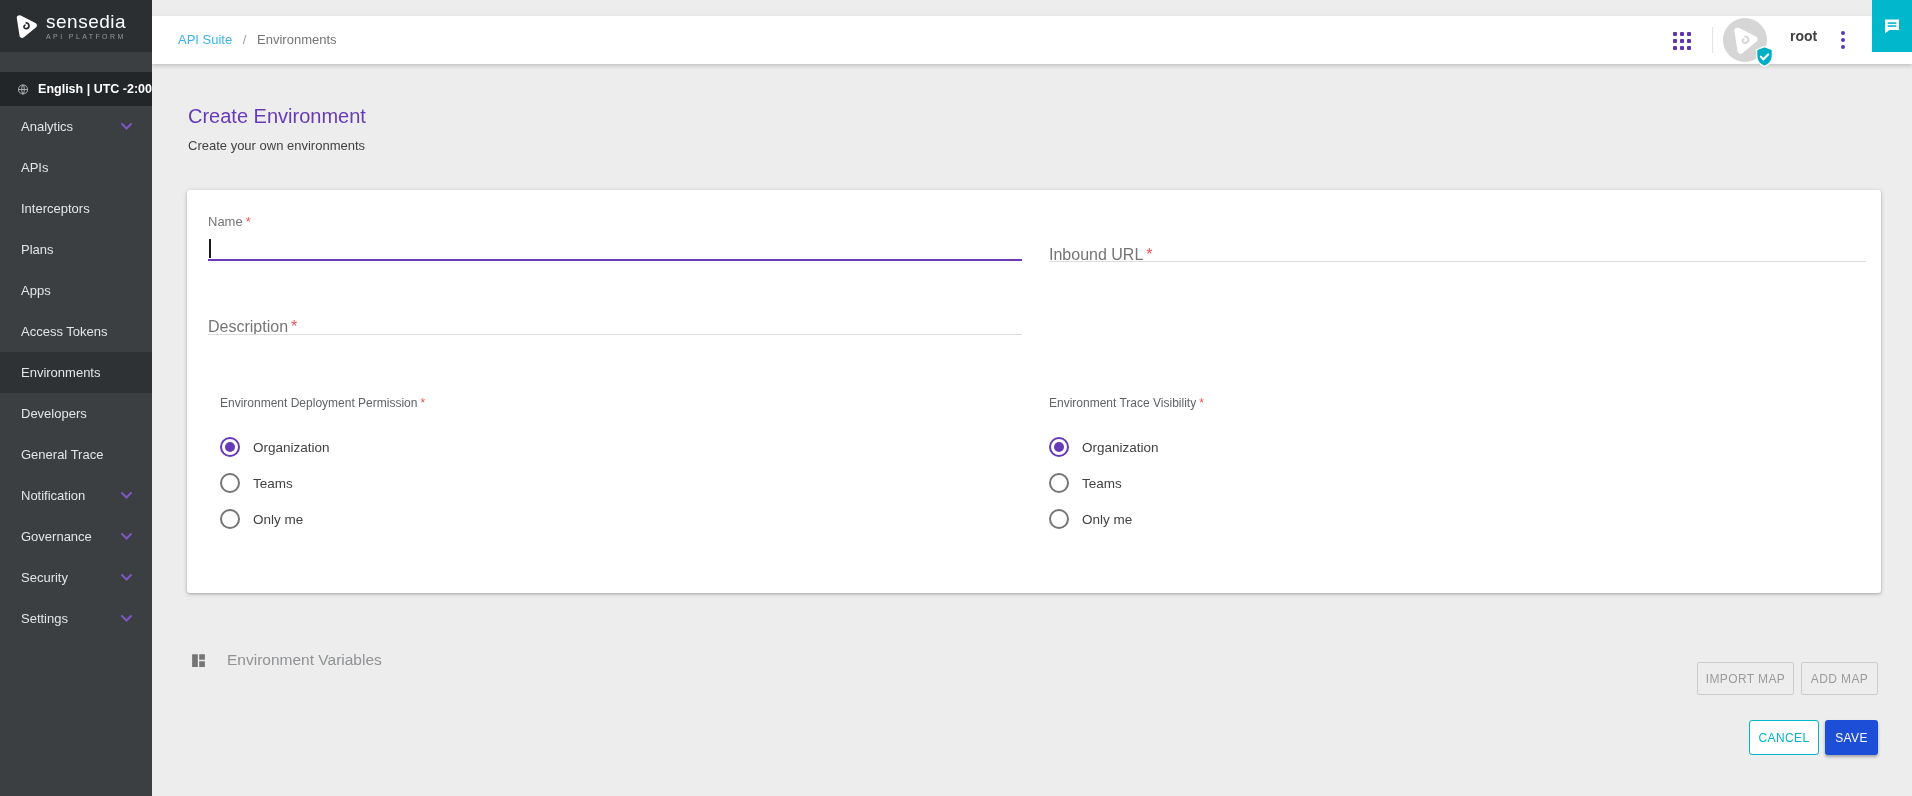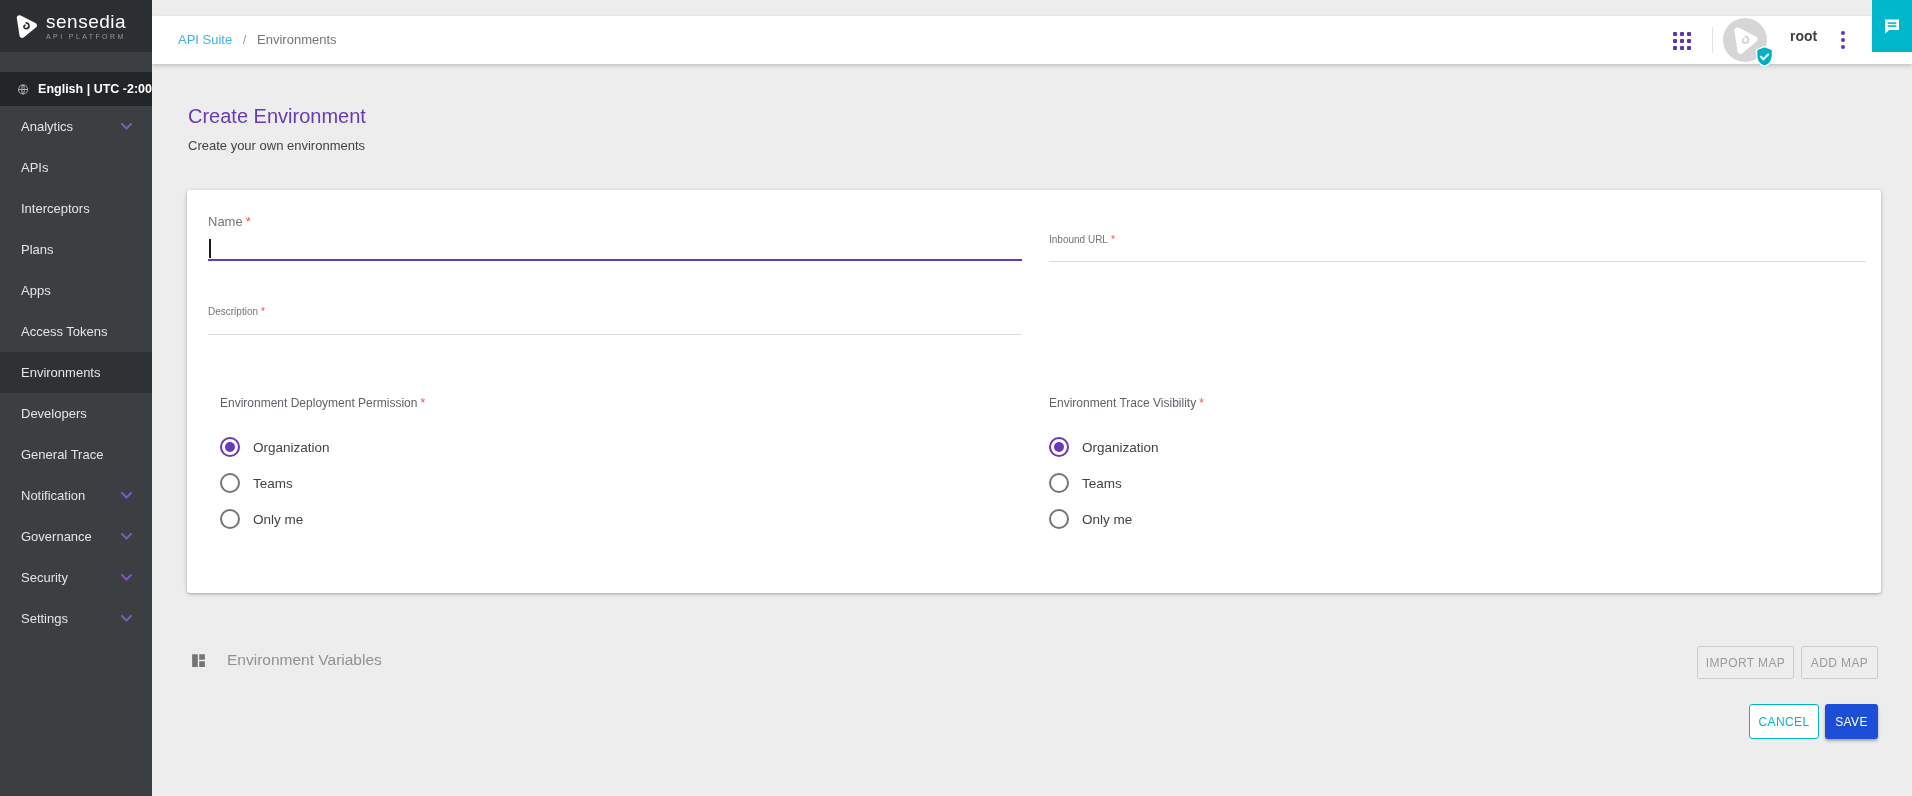--- a/index.html
+++ b/index.html
@@ -69,21 +69,21 @@
     background:#fff; border-radius:3px;
     box-shadow:0 1px 4px rgba(0,0,0,.22), 0 1px 2px rgba(0,0,0,.12);
   }
   .field { position:absolute; cursor:text; }
   .fld-name    { left:21px;  top:20px; width:814px; height:51px; }
   .fld-inbound { left:862px; top:20px; width:817px; height:52px; }
   .fld-desc    { left:21px;  top:92px; width:814px; height:53px; }
   .fld-gw      { left:862px; top:92px; width:817px; height:53px; cursor:pointer; }
   .flabel { position:absolute; left:0; color:#757575; white-space:nowrap; }
   .flabel.floated { top:4px; font-size:13px;text-align:center; }
-  .flabel.resting { top:24px; font-size:10px; }
+  .flabel.resting { top:36px; font-size:16px; }
   .req { color:#ef5350; margin-left:3px; }
   .underline { position:absolute; left:0; right:0; bottom:0; height:1px; background:#dcdcdc; }
   .underline.focused { height:2px; background:#673ab7; }
   .caret { position:absolute; left:1px; bottom:3px; width:2px; height:19px; background:#1b1b1b; }
   .gw-arrow {
     position:absolute; right:6px; bottom:14px; width:0; height:0;
     border-left:5px solid transparent; border-right:5px solid transparent; border-top:5px solid #757575;
   }
 
   .radio-group { position:absolute; top:202px; }
@@ -93,21 +93,21 @@
   .radio-row { display:flex; align-items:center; height:28px; margin-top:8px; cursor:pointer; }
   .radio-row.first { margin-top:19px; }
   .radio { width:20px; height:20px; border-radius:50%; border:2px solid #757575; position:relative; flex:0 0 auto; }
   .radio.selected { border-color:#673ab7; }
   .radio.selected::after { content:''; position:absolute; inset:3px; border-radius:50%; background:#673ab7; }
   .radio-label { margin-left:13px; font-size:13.5px; color:#424242; }
 
   .vars-row { position:absolute; left:38px; top:603px; display:flex; align-items:center; gap:20px; }
   .vars-title { font-size:15.5px; color:#8f9193; }
 
-  .btn { font-family:"Liberation Sans", sans-serif; cursor:pointer; letter-spacing:.4px; }
+  .btn { font-family:"Liberation Sans", sans-serif; cursor:pointer; letter-spacing:.4px;margin-top:16px; }
   .btn-import {
     position:absolute; left:1545px; top:598px; width:97px; height:33px;
     background:transparent; border:1px solid #cdcdcd; border-radius:2px; color:#9b9b9b; font-size:12px;
   }
   .btn-addmap {
     position:absolute; left:1649px; top:598px; width:77px; height:33px;
     background:transparent; border:1px solid #cdcdcd; border-radius:2px; color:#9b9b9b; font-size:12px;
   }
   .btn-cancel {
     position:absolute; left:1597px; top:656px; width:70px; height:35px;

